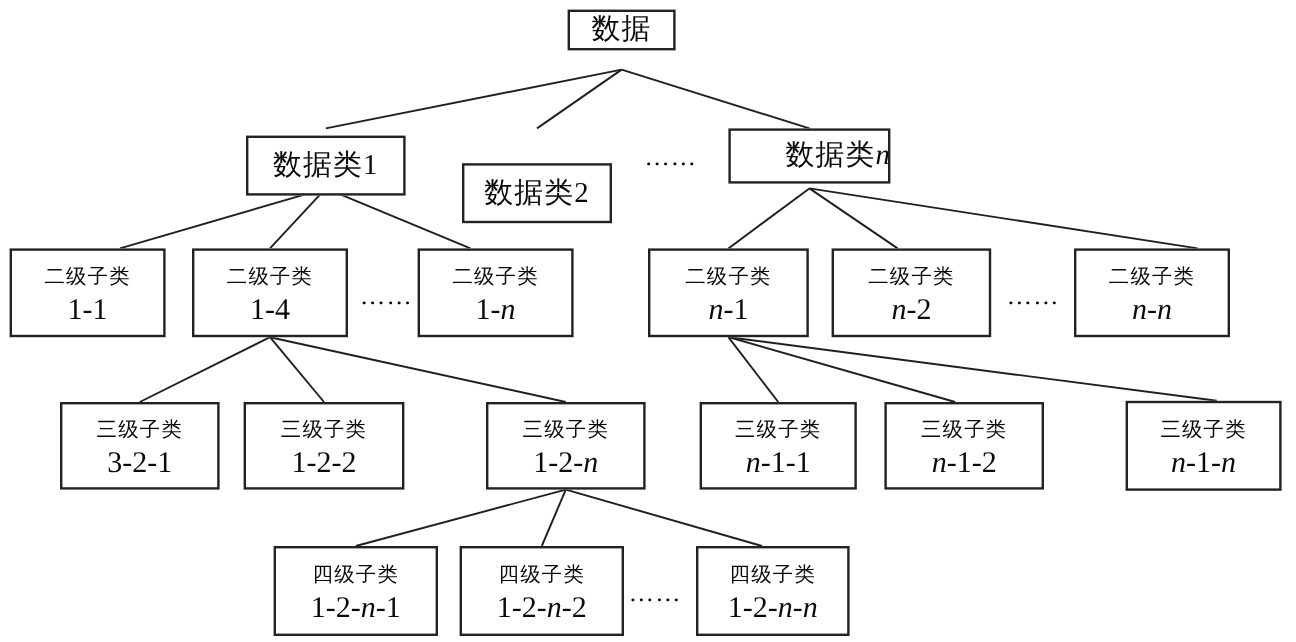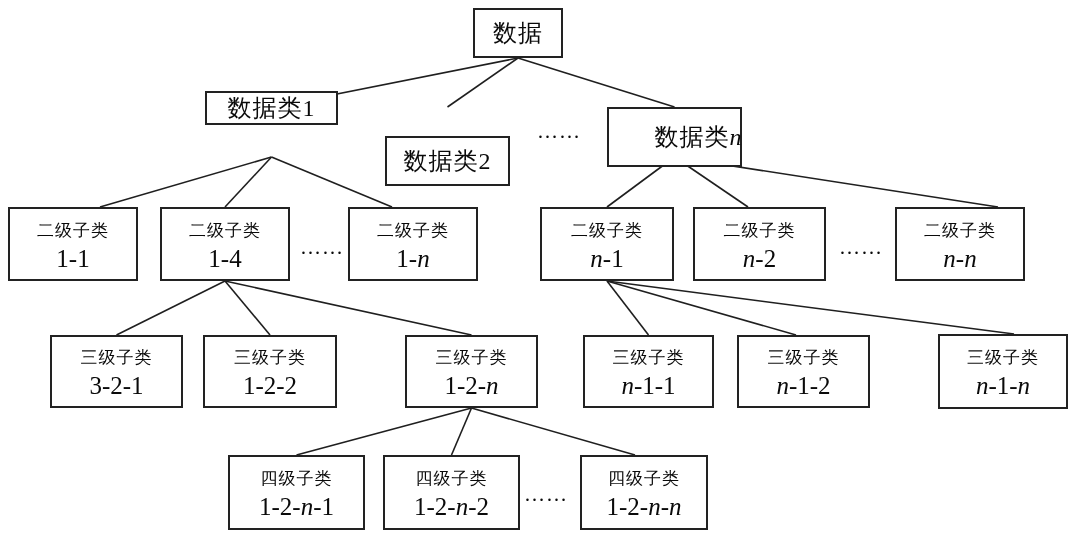--- a/index.html
+++ b/index.html
@@ -71,30 +71,30 @@
       <line x1="225" y1="281" x2="270" y2="335" stroke="#1f1f1f" stroke-width="1.6"></line>
       <line x1="225" y1="281" x2="471.5" y2="335" stroke="#1f1f1f" stroke-width="1.6"></line>
       <line x1="607" y1="281" x2="648.5" y2="335" stroke="#1f1f1f" stroke-width="1.6"></line>
       <line x1="607" y1="281" x2="796" y2="335" stroke="#1f1f1f" stroke-width="1.6"></line>
       <line x1="607" y1="281" x2="1014" y2="334" stroke="#1f1f1f" stroke-width="1.6"></line>
       <line x1="471.5" y1="408" x2="296.5" y2="455" stroke="#1f1f1f" stroke-width="1.6"></line>
       <line x1="471.5" y1="408" x2="451.5" y2="455" stroke="#1f1f1f" stroke-width="1.6"></line>
       <line x1="471.5" y1="408" x2="635" y2="455" stroke="#1f1f1f" stroke-width="1.6"></line>
     </svg>
 
-<div class="node single" style="left: 473px; top: 8px; width: 90px; height: 50px;">
+<div class="node single" style="left: 473px; top: 8px; width: 90px; height: 34px;">
       <span class="l1 txt">数据</span>
     </div>
-    <div class="node single" style="left: 205px; top: 91px; width: 133px; height: 34px;">
+    <div class="node single" style="left: 205px; top: 113px; width: 133px; height: 50px;">
       <span class="l1 txt">数据类1</span>
     </div>
     <div class="node single" style="left: 385px; top: 107px; width: 125px; height: 50px; margin-top: 29px;">
       <span class="l1 txt">数据类2</span>
     </div>
-    <div class="node single" style="left: 607px; top: 107px; width: 135px; height: 60px; padding-left: 48px;">
+    <div class="node single" style="left: 607px; top: 107px; width: 135px; height: 46px; padding-left: 48px;">
       <span class="l1 txt">数据类<i>n</i></span>
     </div>
     <div class="node" style="left: 8px; top: 207px; width: 130px; height: 74px;">
       <span class="l1 txt">二级子类</span>
       <span class="l2 txt">1-1</span>
     </div>
     <div class="node" style="left: 160px; top: 207px; width: 130px; height: 74px;">
       <span class="l1 txt">二级子类</span>
       <span class="l2 txt">1-4</span>
     </div>

